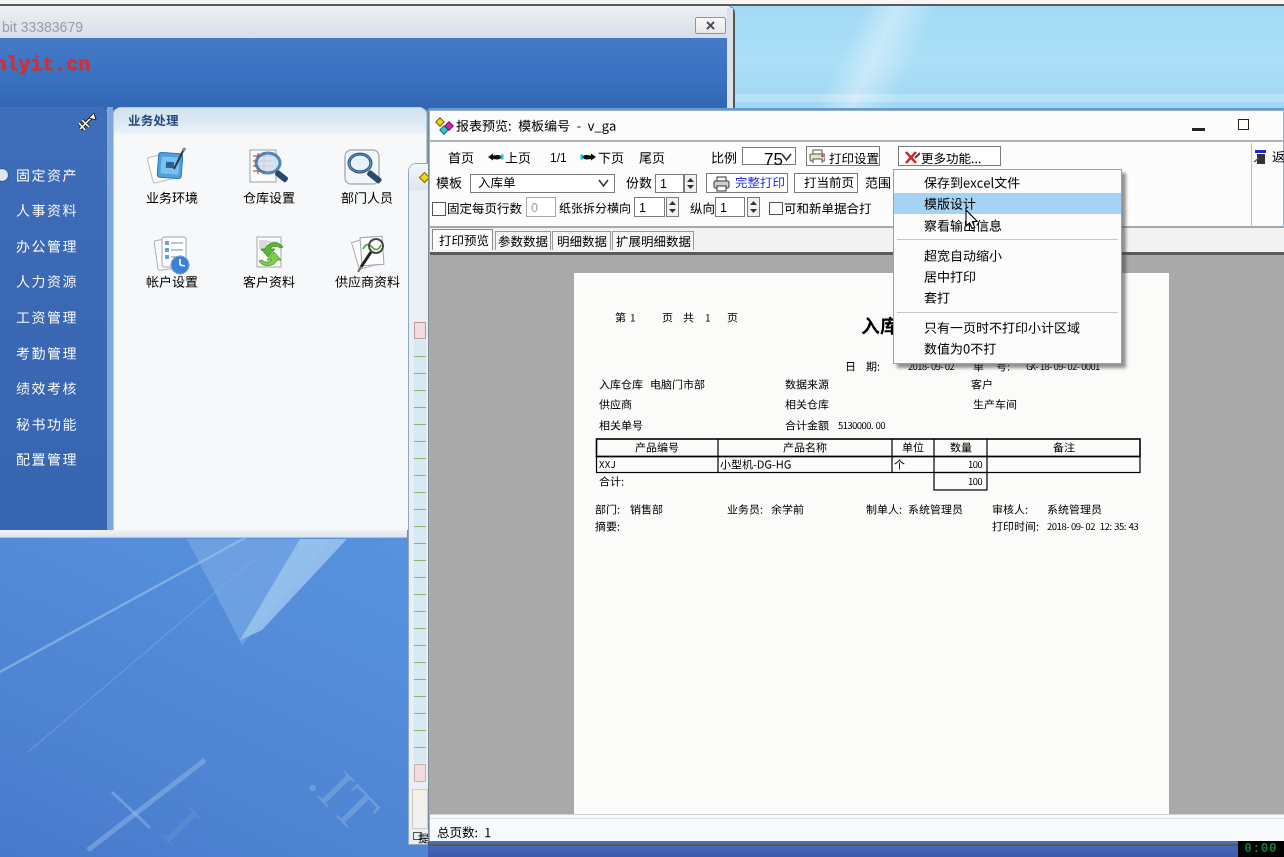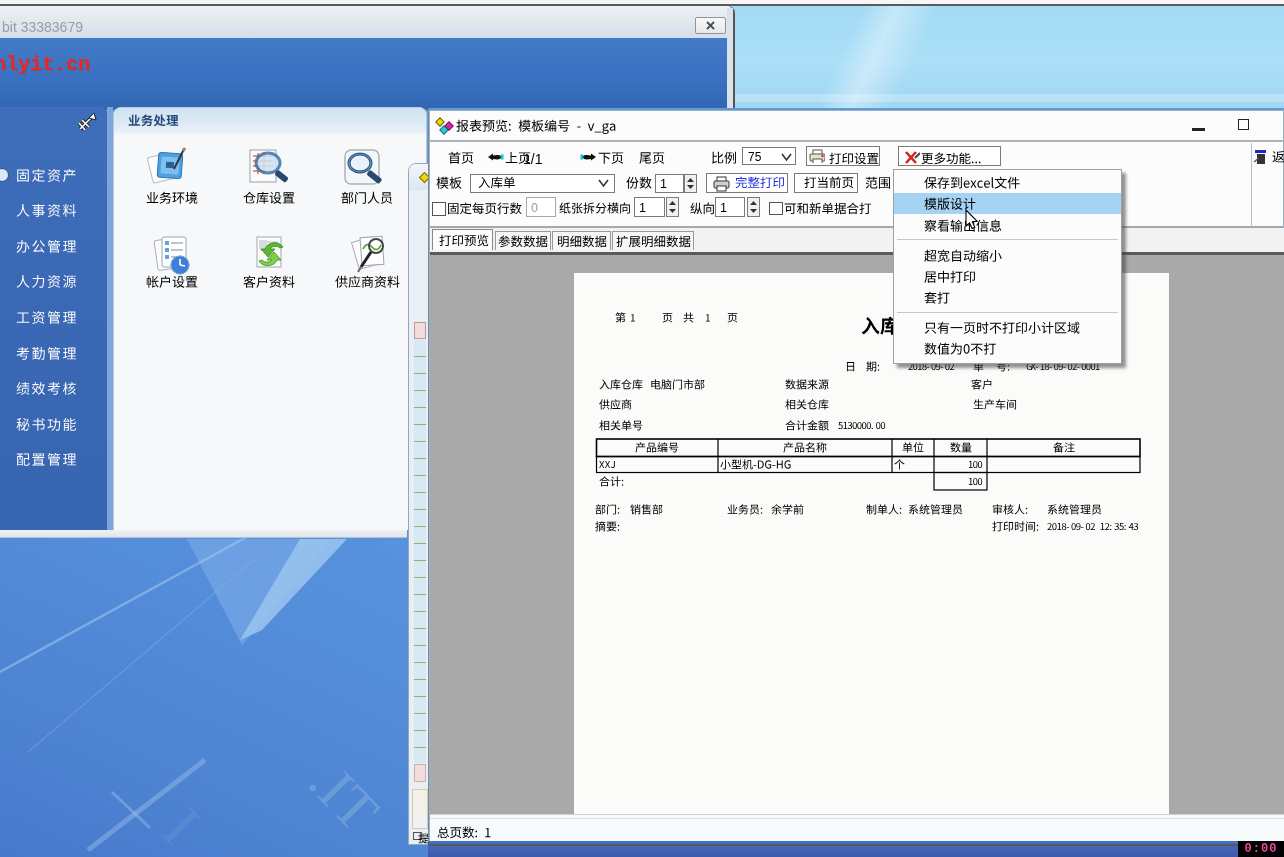--- a/index.html
+++ b/index.html
@@ -339,23 +339,23 @@
 <div class="abs" style="left:429px;top:140px;width:855px;height:1.5px;background:#aab4be"></div>
 <div class="abs" style="left:429px;top:226px;width:855px;height:1.5px;background:#a0a8b0"></div>
 <svg class="abs" style="left:487px;top:152px" width="18" height="10">
     <path d="M1 5 L6 1.5 L6 3.5 L10 3 Q14 2.5 14 5 Q14 7.5 10 7.5 L6 7 L6 8.5 Z" fill="#111"></path>
     <rect x="14" y="2.5" width="2.5" height="5" fill="#00c8d8"></rect>
   </svg>
 <svg class="abs" style="left:579px;top:152px" width="18" height="10">
     <path d="M17 5 L12 1.5 L12 3.5 L8 3 Q4 2.5 4 5 Q4 7.5 8 7.5 L12 7 L12 8.5 Z" fill="#111"></path>
     <rect x="1.5" y="2.5" width="2.5" height="5" fill="#00c8d8"></rect>
   </svg>
-<div class="abs" style="left:523px;top:151px;font-size:14px;color:#000">1/1</div>
+<div class="abs" style="left:550px;top:151px;font-size:12px;color:#000">1/1</div>
 <div class="abs bd" style="left:742px;top:147px;width:54px;height:18px"></div>
-<div class="abs" style="left:748px;top:150px;font-size:12px">75</div>
+<div class="abs" style="left:764px;top:150px;font-size:17px">75</div>
 <svg class="abs" style="left:781px;top:152.5px" width="12" height="9">
     <path d="M1 1 L5.5 7 L10 1" fill="none" stroke="#333" stroke-width="1.6"></path>
   </svg>
 <div class="abs bd" style="left:806px;top:145.5px;width:74px;height:20.5px"></div>
 <svg class="abs" style="left:809px;top:149px" width="16" height="14">
     <rect x="4" y="1" width="9" height="5" fill="#fff" stroke="#555"></rect>
     <rect x="1" y="5" width="15" height="7" rx="1" fill="#e8e2c8" stroke="#555"></rect>
     <rect x="4" y="10" width="9" height="5" fill="#fff" stroke="#555"></rect>
     <circle cx="13.5" cy="7" r="1.2" fill="#c03020"></circle>
   </svg>
@@ -430,21 +430,21 @@
 <div class="abs" style="left:428px;top:841px;width:856px;height:3px;background:#3e70c8"></div>
 <div class="abs" style="left:428px;top:844px;width:856px;height:2px;background:#585858"></div>
 <div class="abs" style="left:428px;top:846px;width:856px;height:11px;background:linear-gradient(180deg,#4668b8 0%,#3d59ac 100%)"></div>
 <div class="abs" style="left:893px;top:169px;width:229px;height:195px;background:#fcfcfc;border:1px solid #a0a0a0;box-shadow:4px 4px 3px rgba(60,60,60,.55);z-index:50"></div>
 <div class="abs" style="left:894px;top:193.3px;width:227px;height:21px;background:#a5d3f3;z-index:51"></div>
 <div class="abs" style="left:897px;top:239px;width:221px;height:1px;background:#c8c8c8;z-index:52"></div>
 <div class="abs" style="left:897px;top:312px;width:221px;height:1px;background:#c8c8c8;z-index:52"></div>
 <svg class="abs" style="left:965px;top:209px;z-index:70" width="14" height="21">
     <path d="M1 1 L1 17 L4.6 13.8 L7 19.5 L9.8 18.3 L7.4 12.7 L12.2 12.4 Z" fill="#fff" stroke="#000" stroke-width="1.1"></path>
   </svg>
-<div class="abs" style="left:1238px;top:841px;width:46px;height:16px;background:#000;z-index:80;color:#ec4899;font-family:'Liberation Mono',monospace;font-weight:bold;font-size:12px;line-height:16px;text-align:center;letter-spacing:1px">0:00</div>
+<div class="abs" style="left:1238px;top:841px;width:46px;height:16px;background:#000;z-index:80;color:#15803d;font-family:'Liberation Mono',monospace;font-weight:bold;font-size:12px;line-height:16px;text-align:center;letter-spacing:1px">0:00</div>
 <svg class="abs" style="left:126px;top:112.062px;" width="55" height="19">
     <g fill="#25497a" transform="translate(2,13.125) scale(0.0125,-0.0125)">
       <use href="#gb0" x="0"></use>
       <use href="#gb1" x="1016"></use>
       <use href="#gb2" x="2032"></use>
       <use href="#gb3" x="3048"></use>
     </g>
   </svg>
 <svg class="abs" style="left:14px;top:165.55px;" width="67" height="21">
     <g fill="#fff" transform="translate(2,14.7) scale(0.014,-0.014)">

